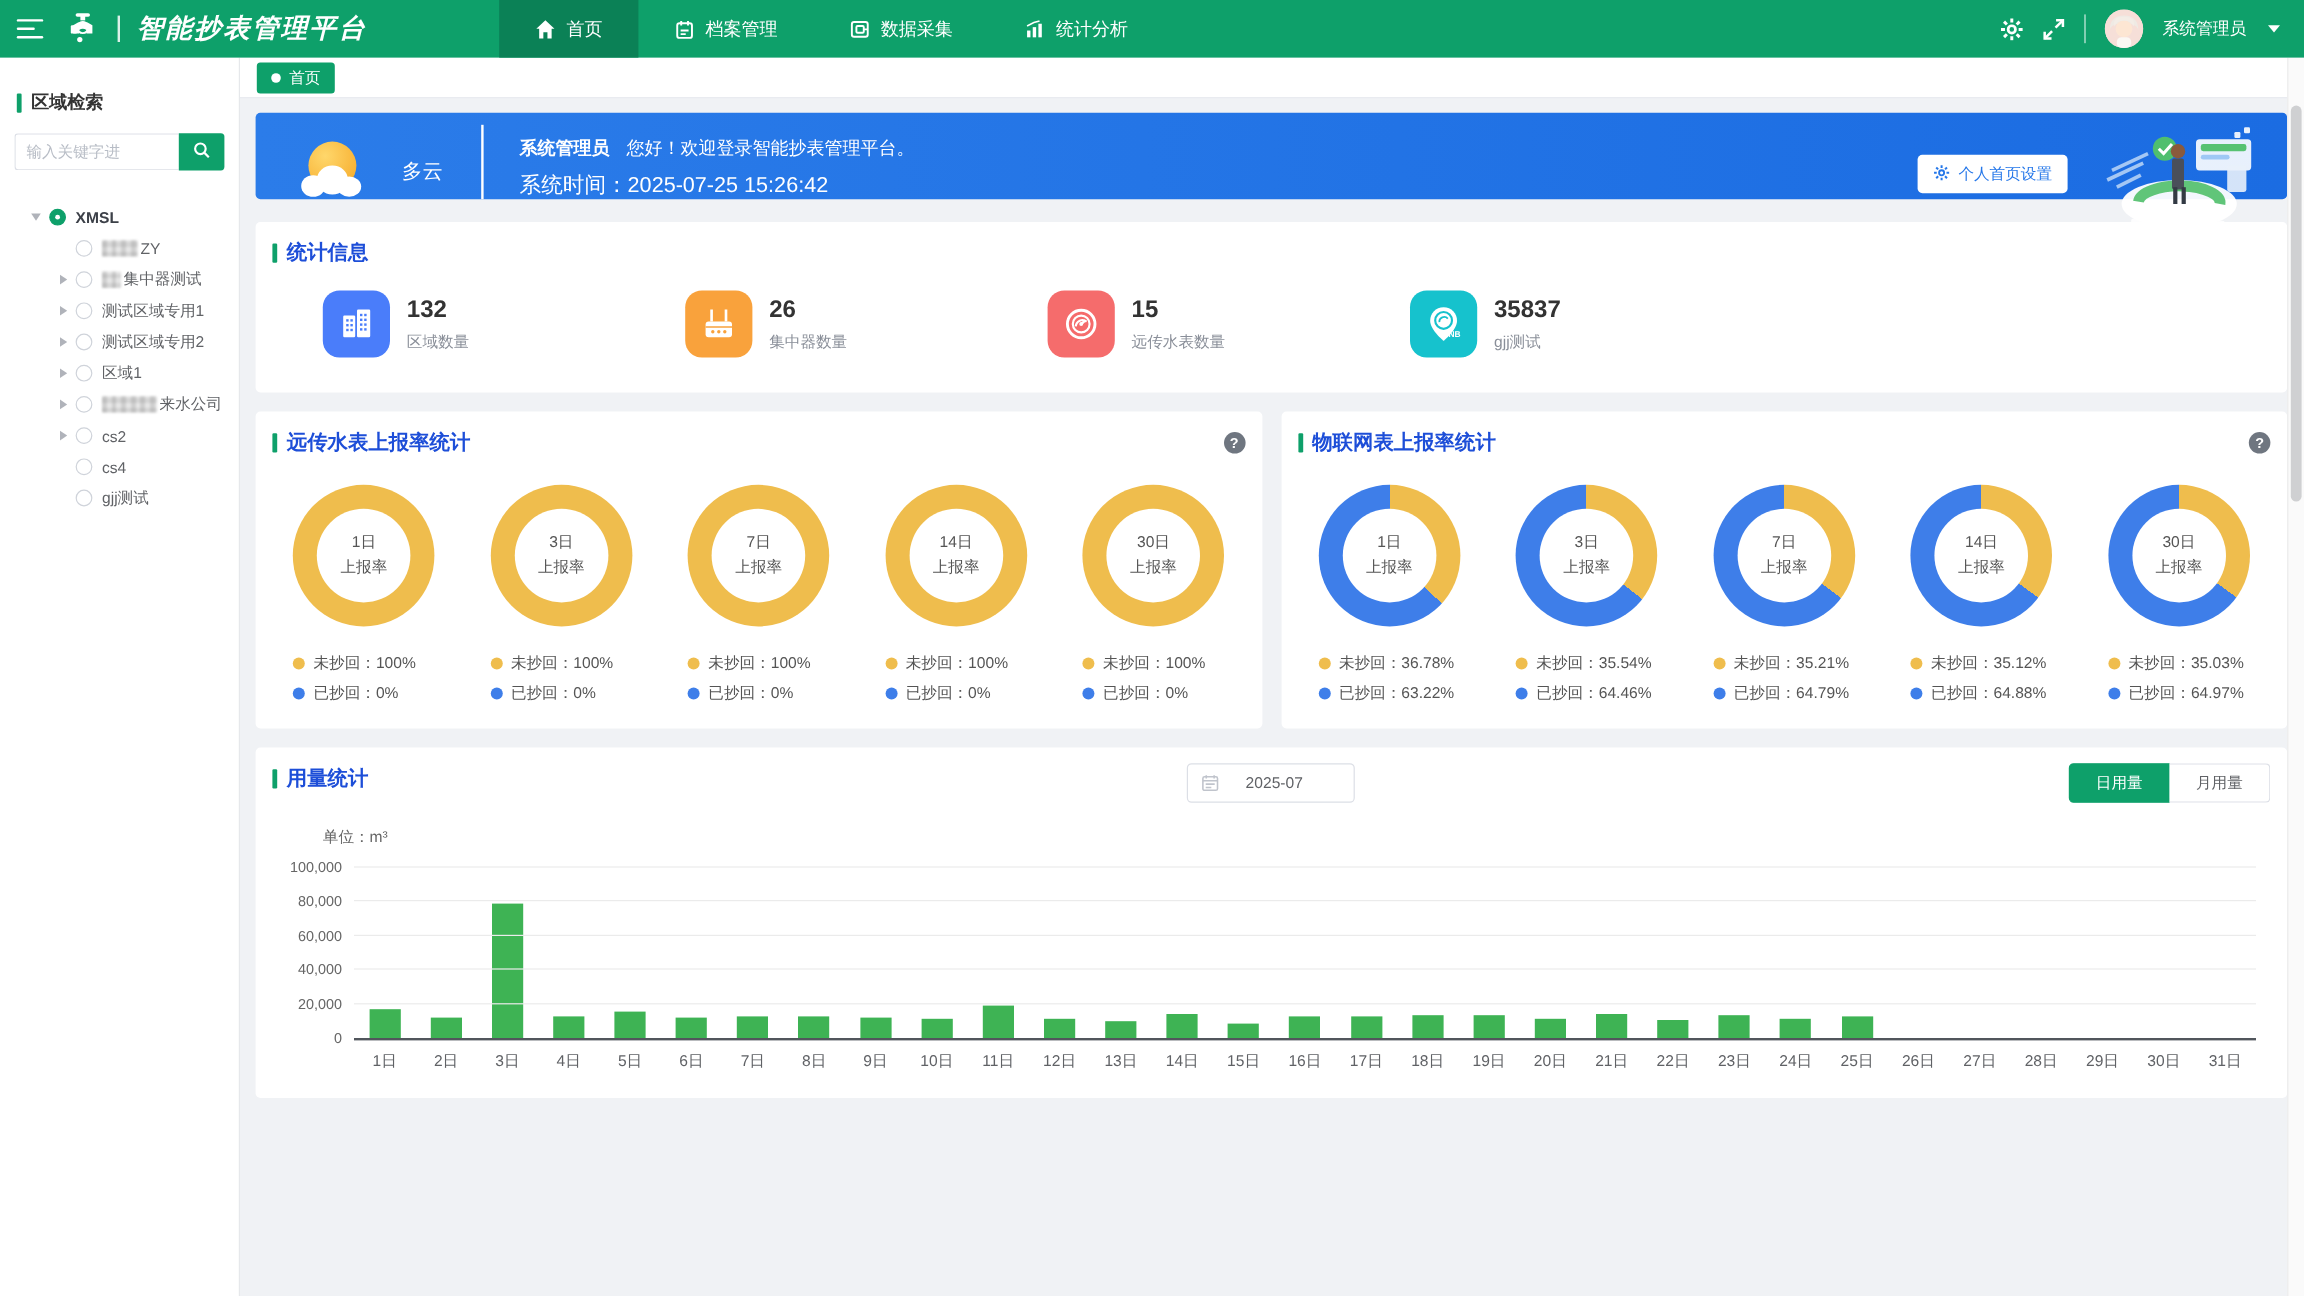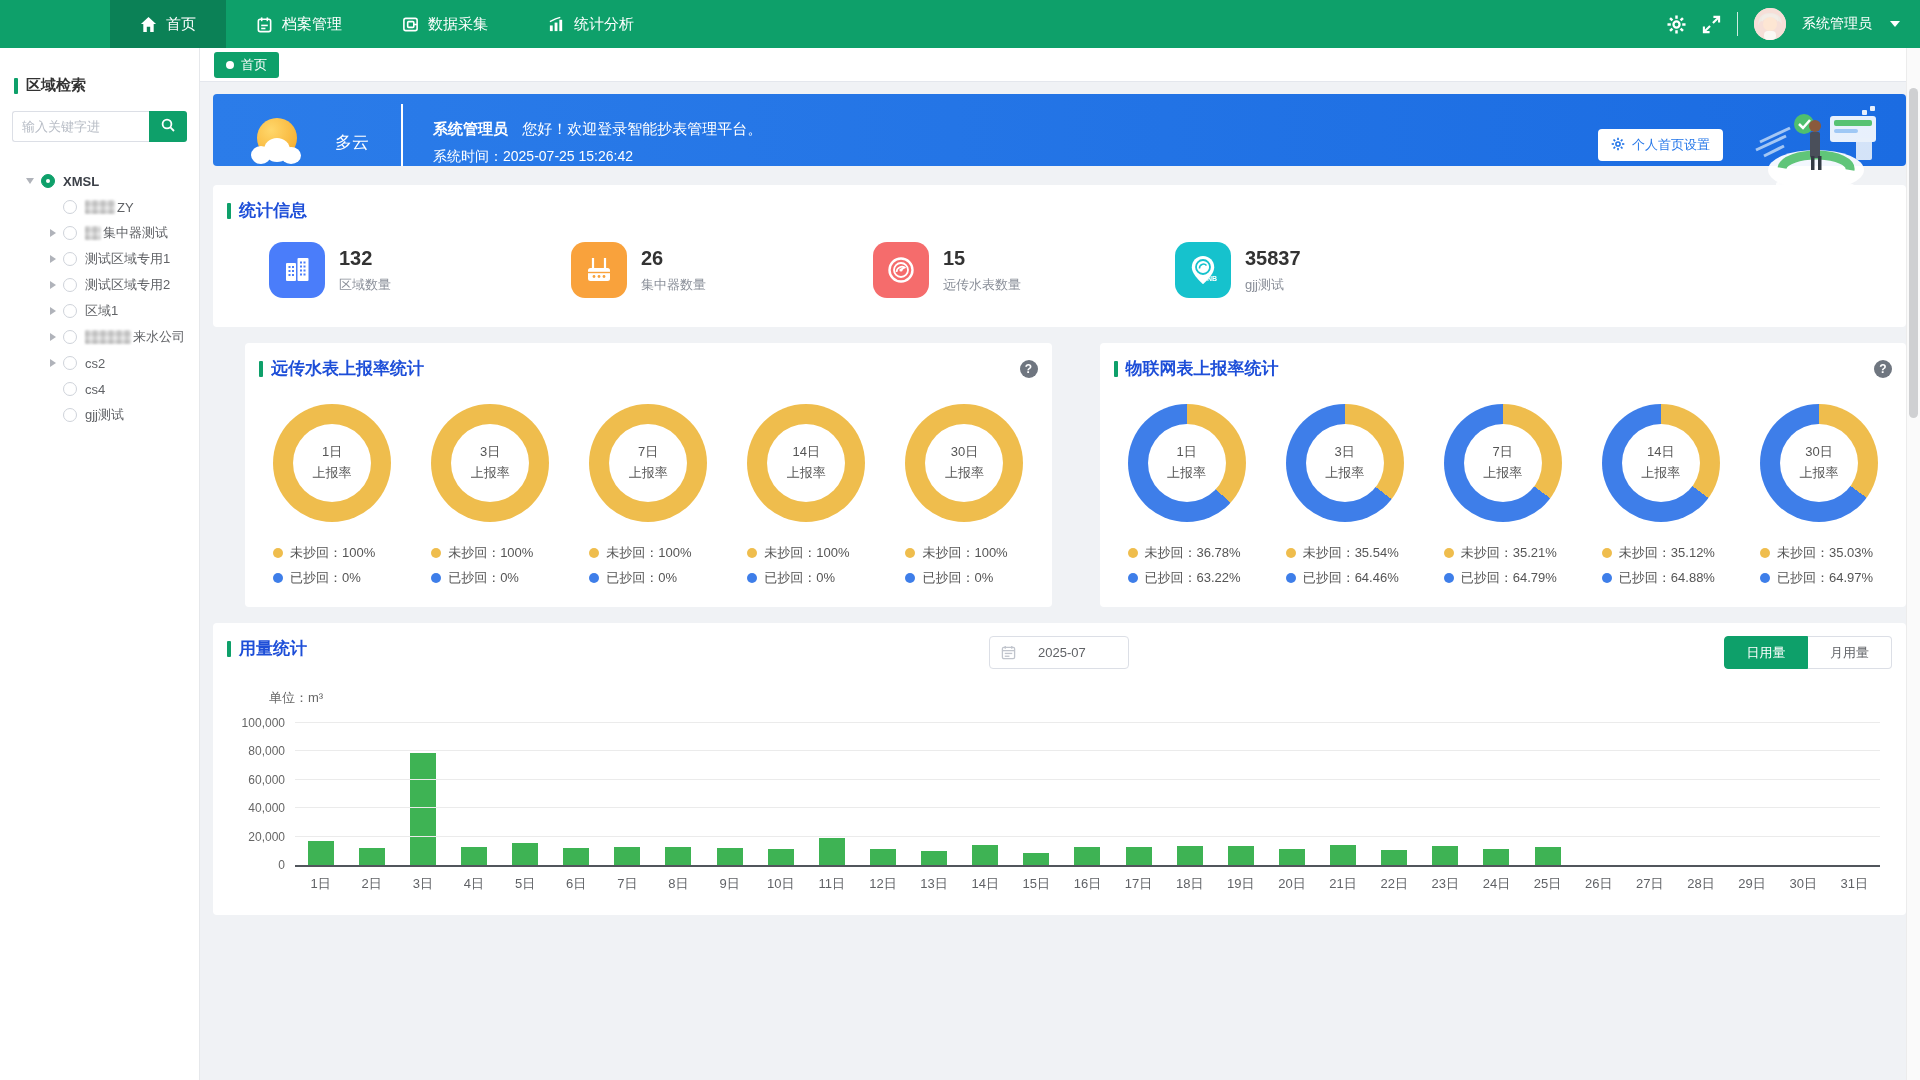--- a/index.html
+++ b/index.html
@@ -67,42 +67,42 @@
   .weather-ico { position:relative; width:56px; height:48px; }
   .weather-ico .sun { position:absolute; left:6px; top:0; width:40px; height:40px; border-radius:50%; background:radial-gradient(circle at 35% 30%, #ffd76b, #f5a623); }
   .weather-ico .c1,.weather-ico .c2,.weather-ico .c3 { position:absolute; background:#fff; border-radius:50%; }
   .weather-ico .c1 { left:13px; top:20px; width:26px; height:24px; }
   .weather-ico .c2 { left:0; top:28px; width:20px; height:18px; }
   .weather-ico .c3 { left:30px; top:29px; width:20px; height:17px; }
   .weather-text { font-size:17px; margin-left:28px; }
   .banner-vsep { width:2px; height:62px; background:#fff; margin:0 30px 0 32px; }
   .greet-line1 { font-size:15px; }
   .greet-line1 b { font-weight:bold; margin-right:10px; }
-  .greet-line2 { font-size:14px; margin-top:9px; }
+  .greet-line2 { font-size:18px; margin-top:9px; }
   .home-set-btn { position:absolute; right:183px; top:35px; height:30px; background:#fff; color:#2577e9; border:none; border-radius:4px; font-size:13px; display:flex; align-items:center; gap:7px; padding:16px 13px; cursor:pointer; }
   .banner-illu { position:absolute; right:18px; top:4px; }
 
   
   .card { background:#fff; border-radius:4px; }
   .card-header { display:flex; align-items:center; padding:14px 14px 0 14px; }
   .card-title { font-size:17px; font-weight:bold; color:#1d4ed8; }
   .help-ico { margin-left:auto; width:18px; height:18px; border-radius:50%; background:#6f7680; color:#fff; font-size:12px; font-weight:bold; display:flex; align-items:center; justify-content:center; cursor:pointer; }
 
   
   .stats-card { height:142px; margin-bottom:16px; }
   .stats-row { display:flex; padding:20px 0 0 56px; }
   .stat-item { width:302px; display:flex; align-items:center; }
   .stat-ico { width:56px; height:56px; border-radius:14px; display:flex; align-items:center; justify-content:center; flex:none; }
   .stat-txt { margin-left:14px; }
   .stat-value { font-size:20px; font-weight:bold; color:#333; }
   .stat-label { font-size:13px; color:#8a8f99; margin-top:6px; }
 
   
   .donut-row { display:flex; gap:16px; margin-bottom:16px; }
-  .panel { flex:1; height:264px;margin-left:32px; }
+  .panel { flex:1; height:264px; }
   .donuts { display:flex; justify-content:space-around; padding:0 8px; margin-top:24px; }
   .donut-cell { width:150px; }
   .donut { width:118px; height:118px; border-radius:50%; margin:0 auto; position:relative; }
   .donut-hole { position:absolute; inset:20px; border-radius:50%; background:#fff; display:flex; flex-direction:column; align-items:center; justify-content:center; font-size:13px; color:#555; line-height:1.6; }
   .donut-legend { margin:22px 0 0 16px; }
   .legend-line { display:flex; align-items:center; font-size:13px; color:#555; margin-top:7px; }
   .legend-dot { width:10px; height:10px; border-radius:50%; margin-right:7px; flex:none; }
 
   
   .usage-card { position:relative; height:292px; }
@@ -126,20 +126,40 @@
   
   .page-scrollbar { position:absolute; right:0; top:48px; bottom:0; width:14px; background:#fafafa; border-left:1px solid #ececec; }
   .page-scrollbar .thumb { position:absolute; left:2px; top:40px; width:9px; height:330px; border-radius:5px; background:#cfd0d2; }
 </style>
 </head>
 <body>
 
 <div class="app">
 
   <header class="navbar">
+    <div class="nav-left">
+      <div class="hamburger">
+          <i></i>
+          <i></i>
+          <i></i>
+        </div>
+      <div class="logo">
+        <svg width="30" height="30" viewBox="0 0 30 30">
+          <rect x="13" y="3" width="4" height="5" fill="#fff"></rect>
+          <rect x="9" y="2" width="12" height="3" rx="1.5" fill="#fff"></rect>
+          <path d="M7 12 q8 -6 16 0 l0 7 l-5 0 l0 -3 q-3 -2 -6 0 l0 3 l-5 0 z" fill="#fff"></path>
+          <rect x="5" y="12" width="5" height="7" rx="1" fill="#fff"></rect>
+          <circle cx="15" cy="14" r="4.6" fill="none" stroke="#fff" stroke-width="1.6"></circle>
+          <path d="M13 14 a2.4 2.4 0 0 1 4.2 -1.2" fill="none" stroke="#fff" stroke-width="1.4"></path>
+          <circle cx="12.5" cy="24" r="2.2" fill="#fff"></circle>
+        </svg>
+      </div>
+      <span class="nav-sep"></span>
+      <span class="app-title">智能抄表管理平台</span>
+    </div>
     <nav class="nav-tabs" id="navTabs">
         <div class="nav-tab active">
        <span class="ni">
             <svg width="17" height="17" viewBox="0 0 18 18" fill="#fff">
               <path d="M9 1 L17 8.5 L14.5 8.5 L14.5 17 L10.8 17 L10.8 11.5 L7.2 11.5 L7.2 17 L3.5 17 L3.5 8.5 L1 8.5 z"></path>
             </svg>
           </span>
        <span>首页</span>
      </div>
         <div class="nav-tab">

